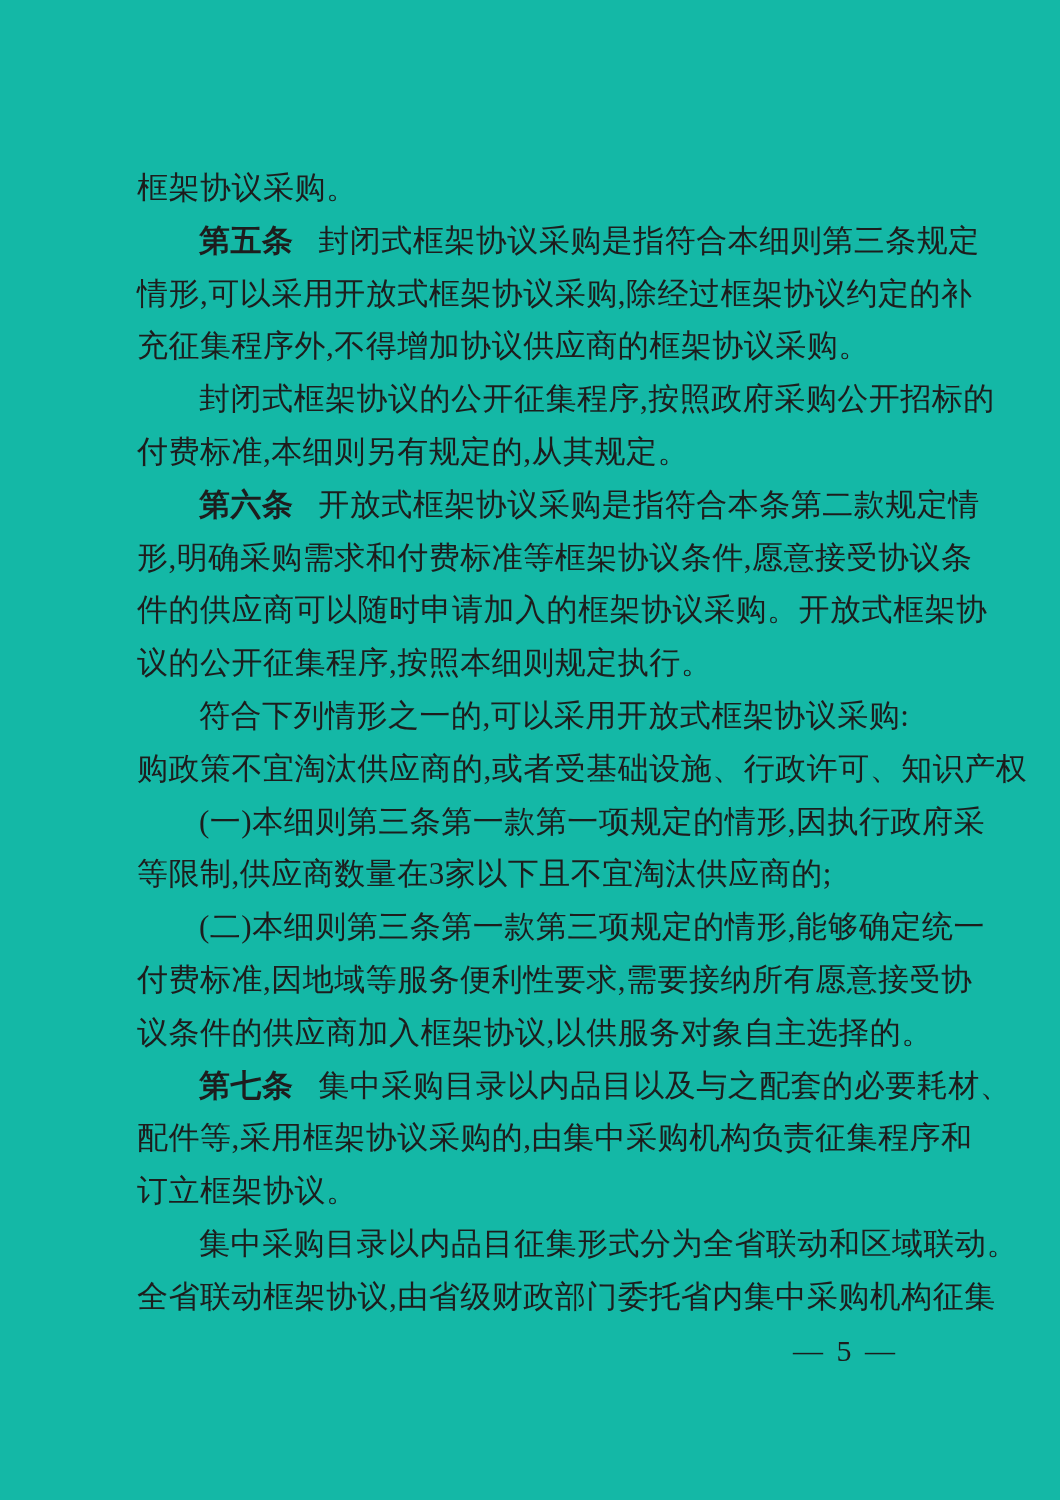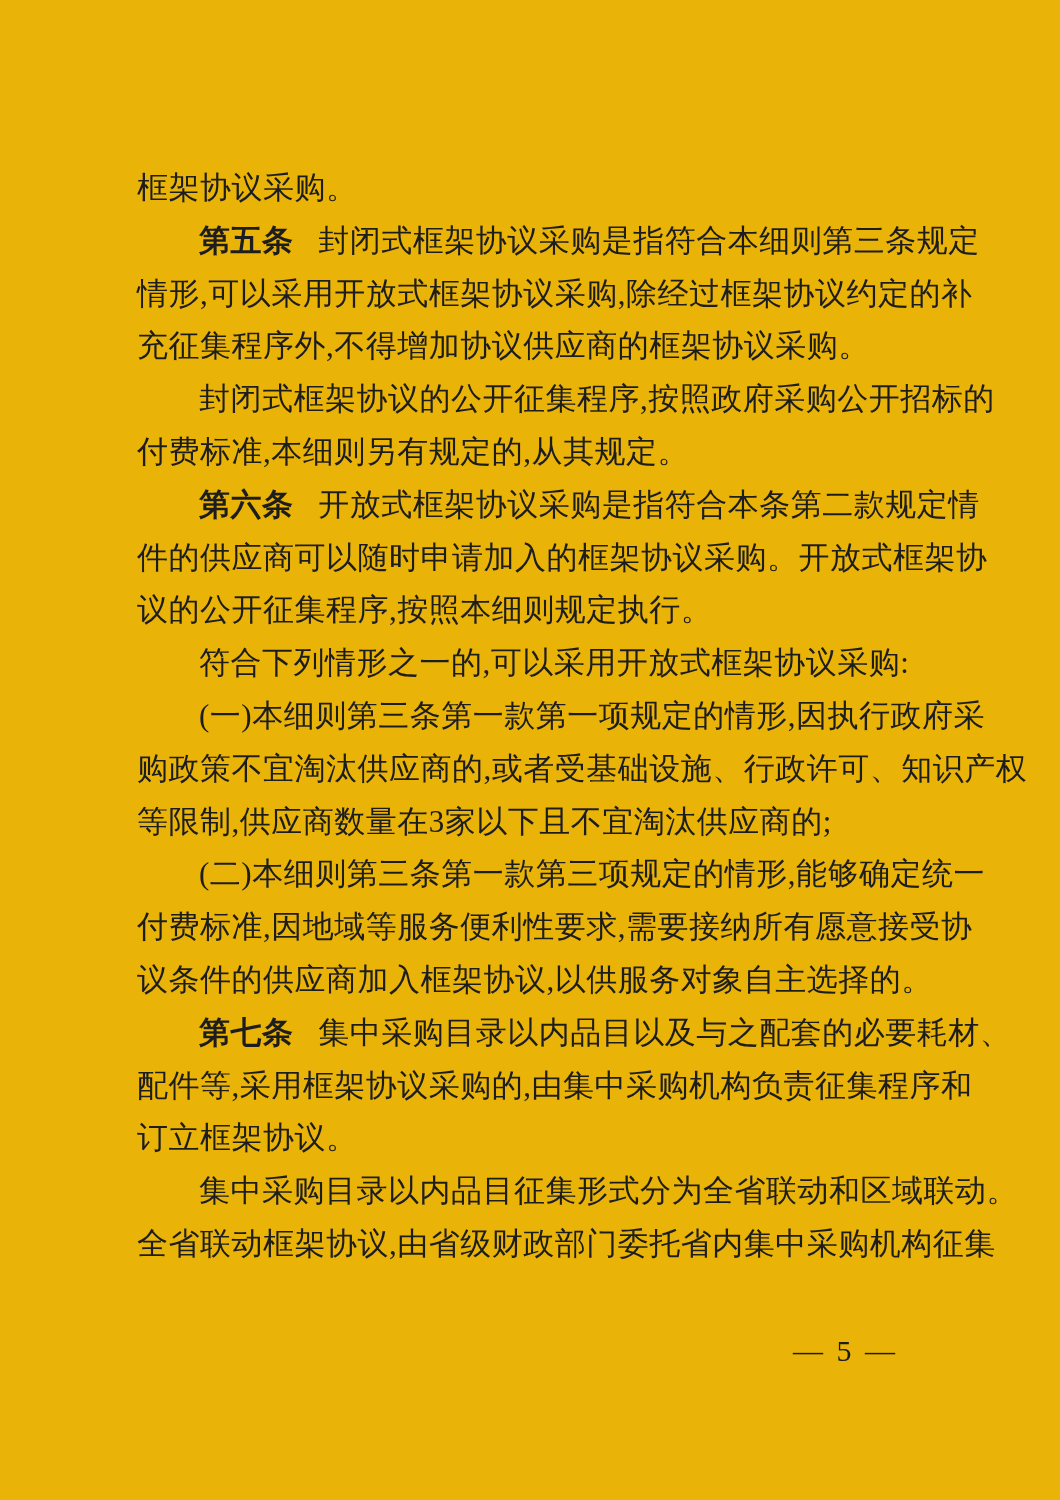--- a/index.html
+++ b/index.html
@@ -4,21 +4,21 @@
 <style>
   html,body { margin:0; padding:0; }
   body {
     width:1060px; height:1500px;
     background:#f4f4f2;
     font-family:"Liberation Serif","DejaVu Serif",serif;
   }
   .page {
     position:relative;
     width:1060px; height:1500px;
-    background:#eab308;
+    background:#14b8a6;
     color:#1d1d1d;
     overflow:hidden;
   }
   .text-block {
     position:absolute;
     left:137px; top:162px;
     width:806px;
     font-size:31px;
     line-height:52.8px;
     letter-spacing:0.5px;
@@ -53,30 +53,31 @@
     <div class="line"><span>情形,可以采用开放式框架协议采购,除经过框架协议约定的补</span></div>
 
     <div class="line"><span>充征集程序外,不得增加协议供应商的框架协议采购。</span></div>
 
     <div class="line indent"><span>封闭式框架协议的公开征集程序,按照政府采购公开招标的</span></div>
 
     <div class="line"><span>付费标准,本细则另有规定的,从其规定。</span></div>
 
     <div class="line indent"><span class="article-no">第六条</span><span>开放式框架协议采购是指符合本条第二款规定情</span></div>
 
+    <div class="line"><span>形,明确采购需求和付费标准等框架协议条件,愿意接受协议条</span></div>
 
     <div class="line"><span>件的供应商可以随时申请加入的框架协议采购。开放式框架协</span></div>
 
     <div class="line"><span>议的公开征集程序,按照本细则规定执行。</span></div>
 
     <div class="line indent"><span>符合下列情形之一的,可以采用开放式框架协议采购:</span></div>
 
+    <div class="line"><span>购政策不宜淘汰供应商的,或者受基础设施、行政许可、知识产权</span></div>
+
     <div class="line indent"><span>(一)本细则第三条第一款第一项规定的情形,因执行政府采</span></div>
-
-    <div class="line"><span>购政策不宜淘汰供应商的,或者受基础设施、行政许可、知识产权</span></div>
 
     <div class="line"><span>等限制,供应商数量在3家以下且不宜淘汰供应商的;</span></div>
 
     <div class="line indent"><span>(二)本细则第三条第一款第三项规定的情形,能够确定统一</span></div>
 
     <div class="line"><span>付费标准,因地域等服务便利性要求,需要接纳所有愿意接受协</span></div>
 
     <div class="line"><span>议条件的供应商加入框架协议,以供服务对象自主选择的。</span></div>
 
     <div class="line indent"><span class="article-no">第七条</span><span>集中采购目录以内品目以及与之配套的必要耗材、</span></div>

